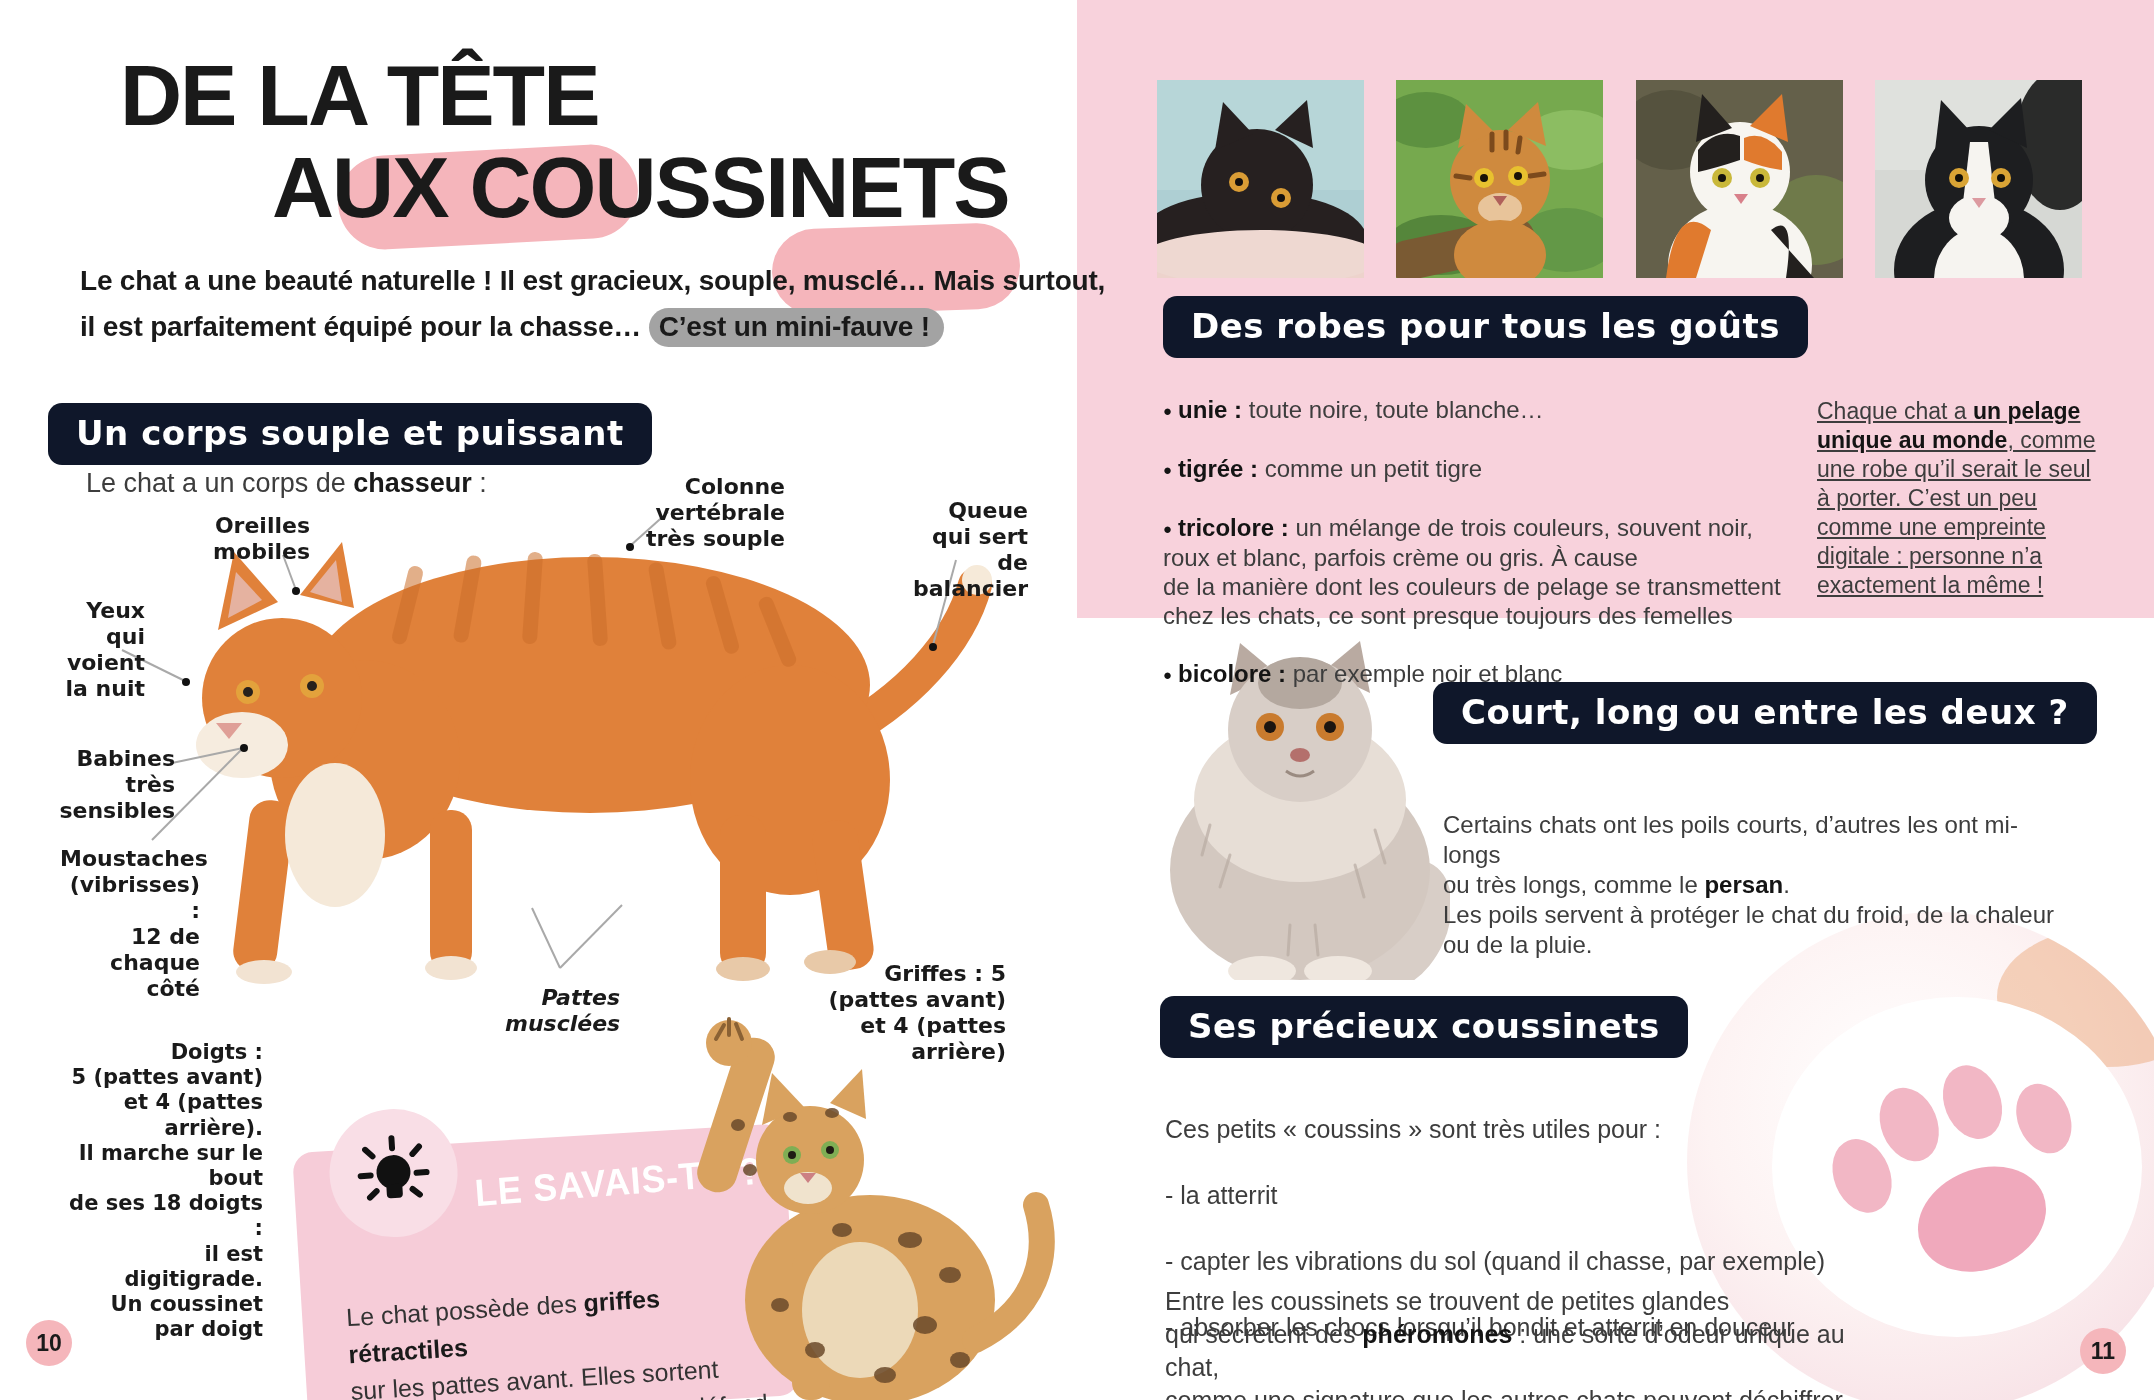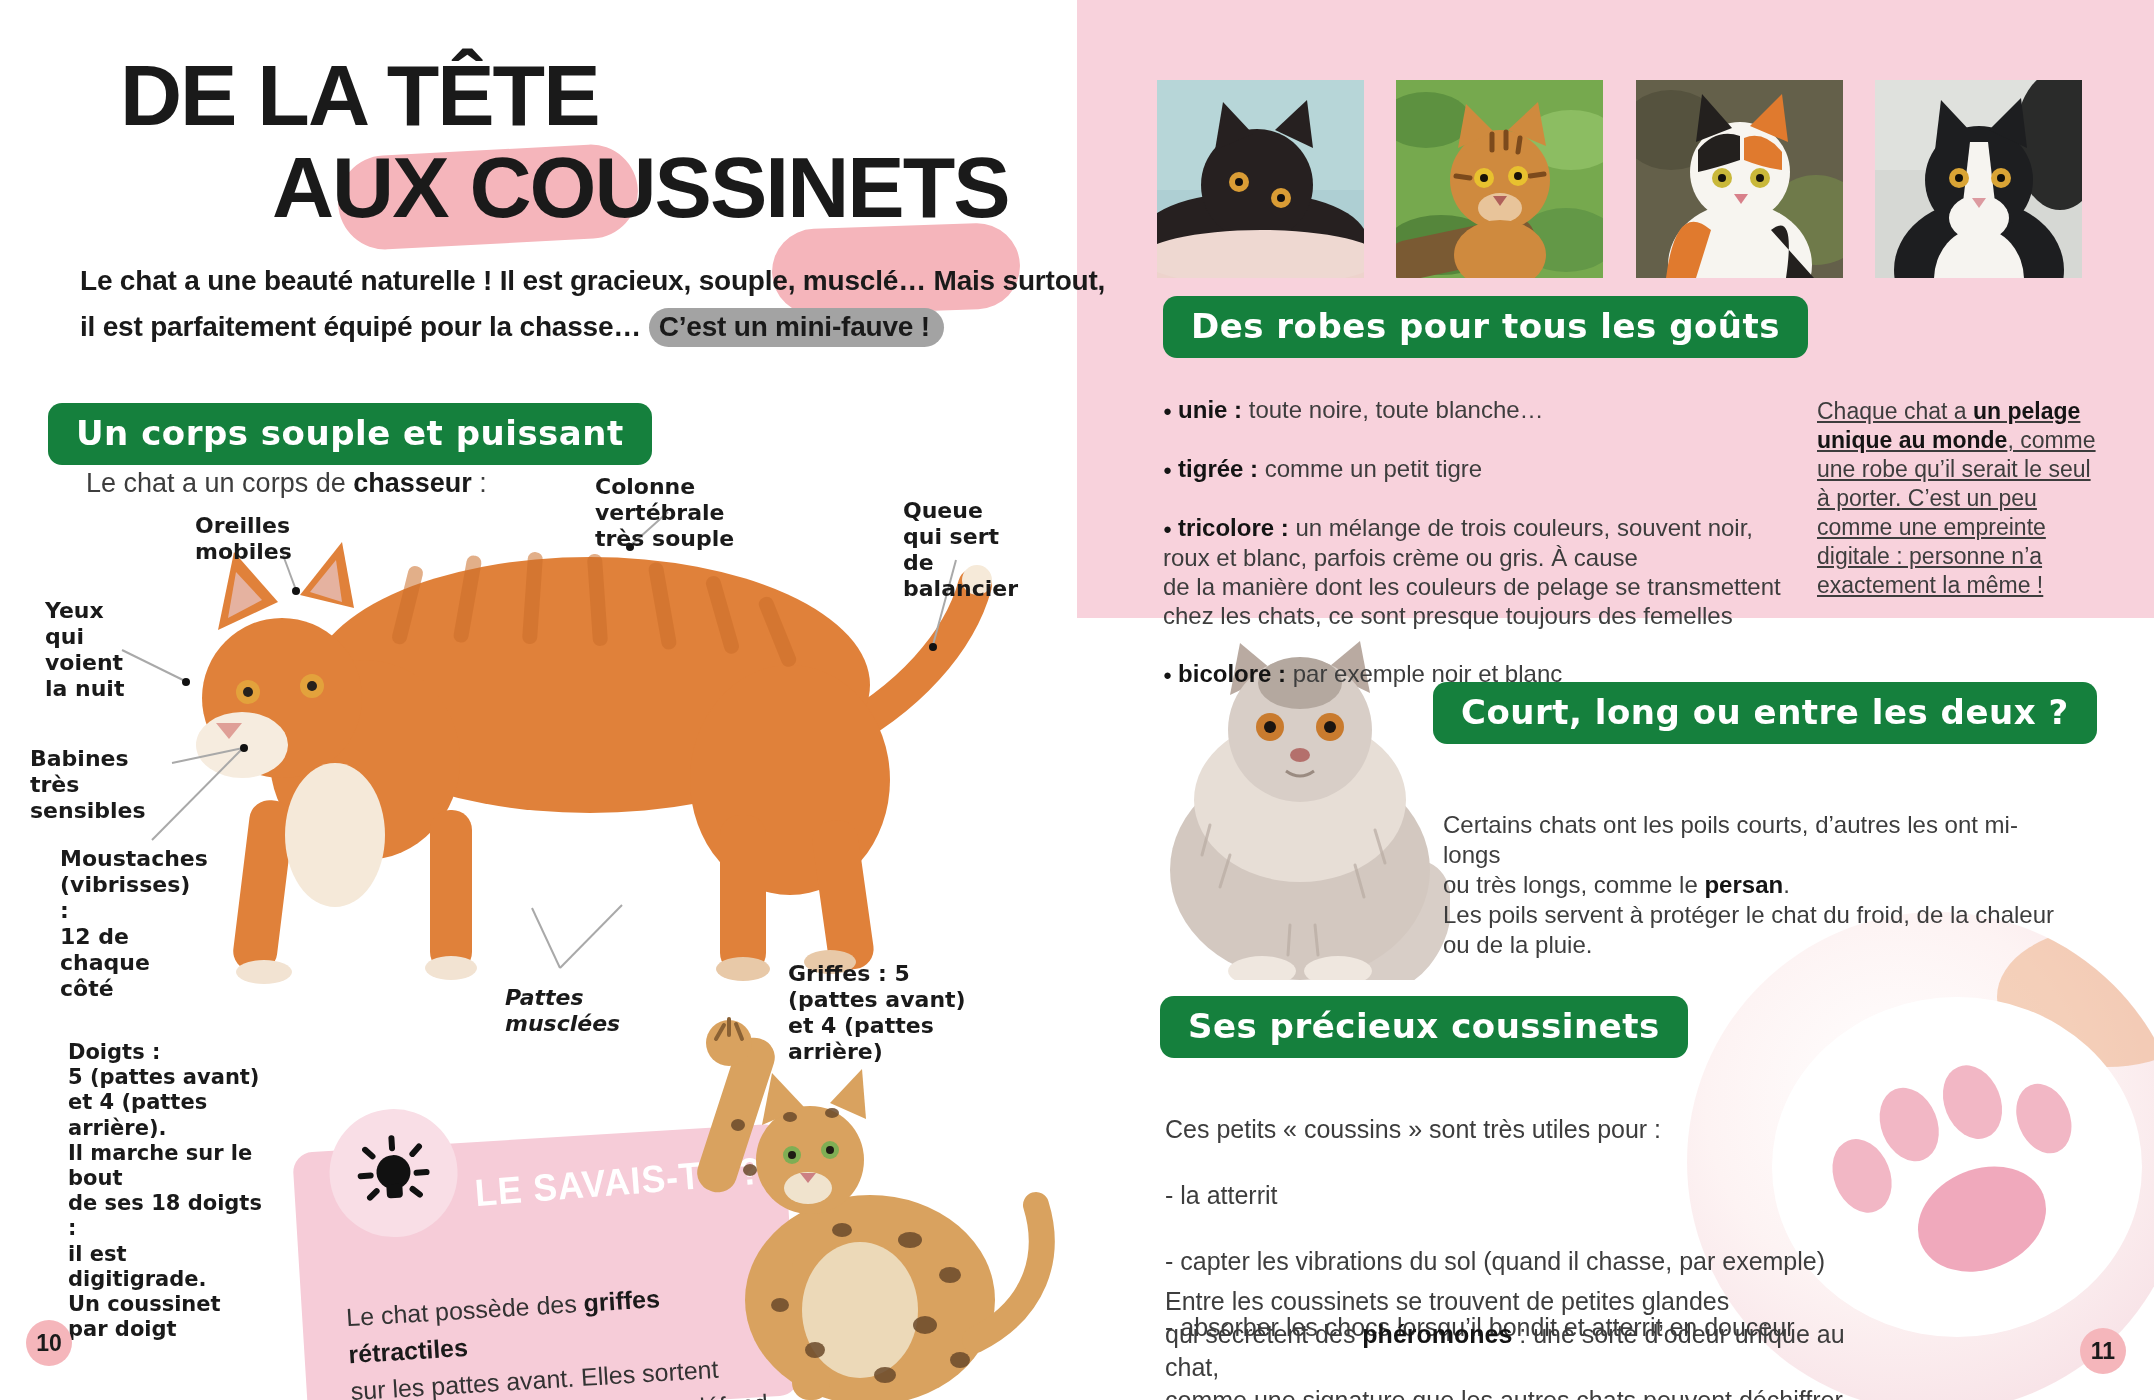--- a/index.html
+++ b/index.html
@@ -8,30 +8,30 @@
   .abs{position:absolute;}
 
   
   .big-title{font-weight:900;font-size:86px;letter-spacing:-2px;line-height:1;z-index:3;white-space:nowrap;}
   .blob{position:absolute;background:#f5b5bb;border-radius:48px;z-index:1;}
 
   .intro{font-weight:700;font-size:28px;line-height:46px;letter-spacing:-0.2px;z-index:3;white-space:nowrap;}
   .hl-green{background:#a3a3a3;border-radius:22px;padding:3px 14px 5px 10px;}
 
   
-  .badge{background:#15803d;color:#ffffff;border-radius:14px;
+  .badge{background:#0f172a;color:#ffffff;border-radius:14px;
          font-family:"DejaVu Sans",sans-serif;font-weight:700;
          font-size:34px;letter-spacing:0.5px;padding:10px 28px 12px 28px;
          white-space:nowrap;z-index:4;}
 
   
   .caption{font-size:27px;color:#3d3d3d;}
   .caption b{color:#1a1a1a;}
   .label{font-family:"DejaVu Sans",sans-serif;font-weight:700;font-size:22px;line-height:1.18;
-         text-align:left;white-space:pre-line;z-index:6;}
+         text-align:right;white-space:pre-line;z-index:6;}
   .label.small{font-size:21px;line-height:1.2;}
   .lines-svg{left:0;top:0;width:2154px;height:1400px;z-index:5;pointer-events:none;}
 
   
   .fact-box{left:300px;top:1138px;width:492px;height:272px;background:#f6ccd8;border-radius:20px;
             transform:rotate(-3.5deg);z-index:4;}
   .fact-circle{position:absolute;left:36px;top:-38px;width:128px;height:128px;border-radius:50%;
                background:#f9dee6;display:flex;align-items:center;justify-content:center;}
   .fact-title{position:absolute;left:180px;top:30px;font-weight:900;font-size:38px;color:#ffffff;
               letter-spacing:1px;transform:rotate(-1deg) scaleX(.94);transform-origin:left;white-space:nowrap;}

